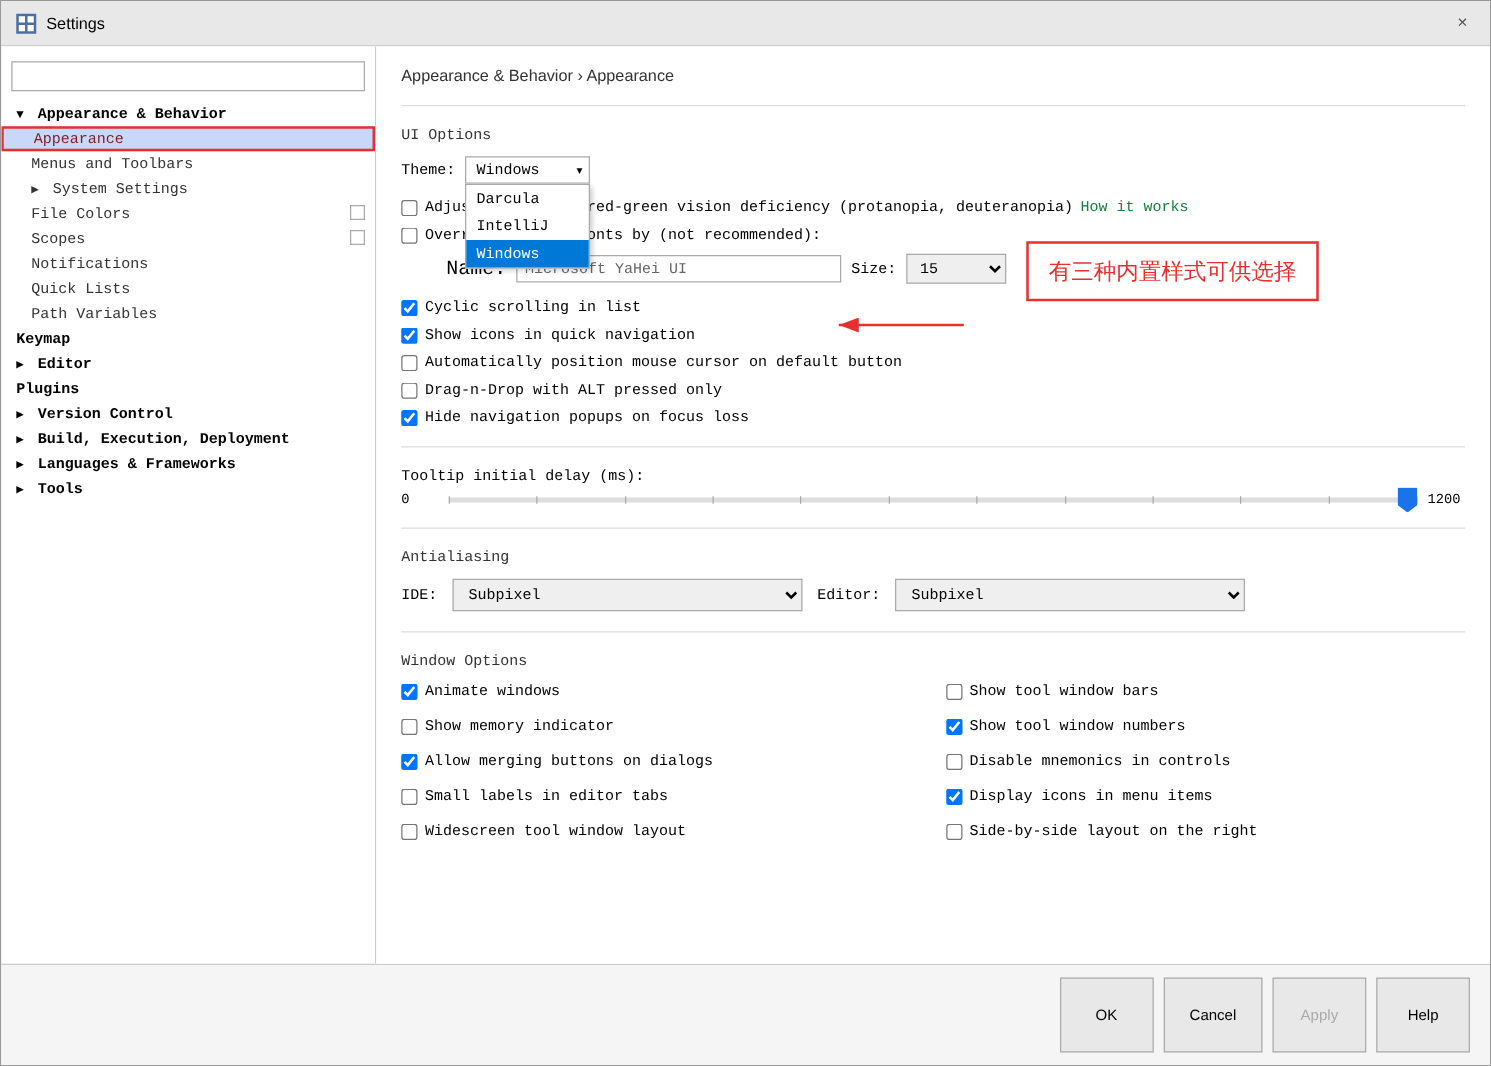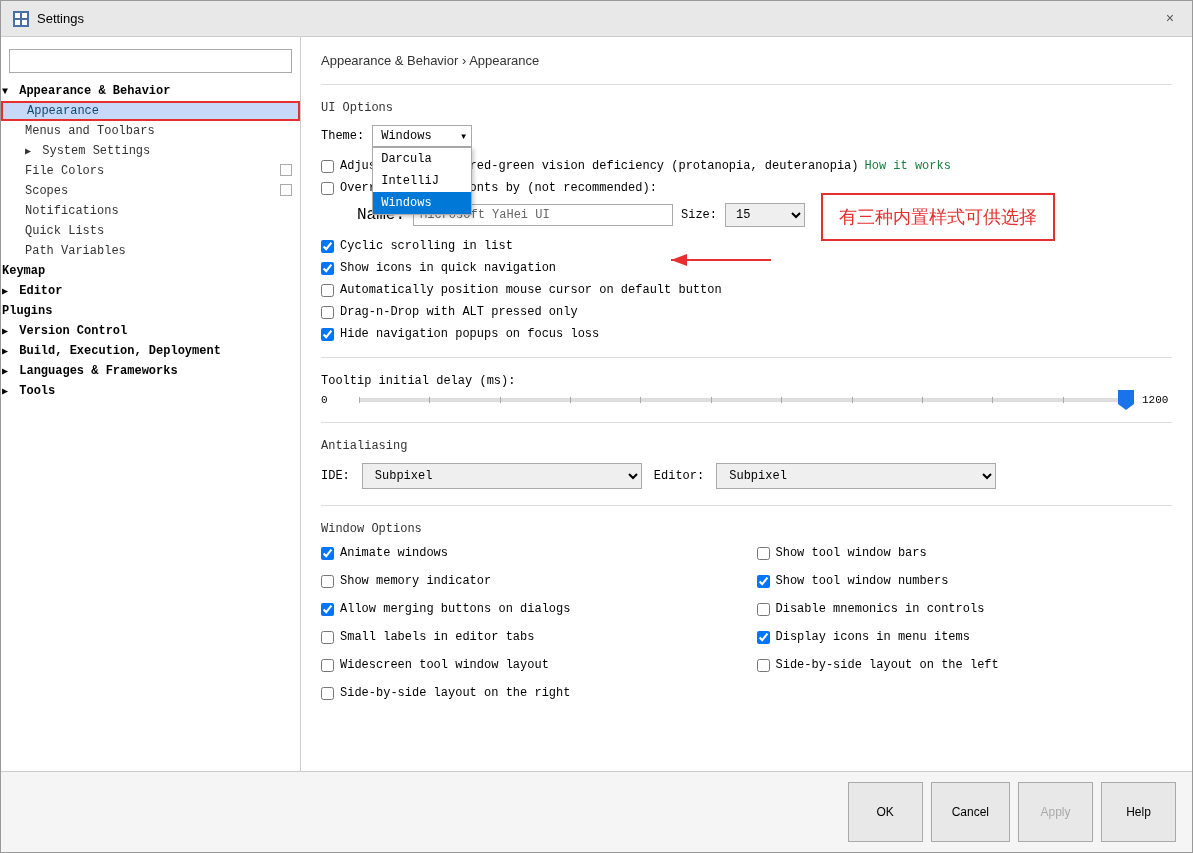--- a/index.html
+++ b/index.html
@@ -80,30 +80,30 @@
     .search-box {
       margin: 4px 8px 8px 8px;
       padding: 4px 8px;
       width: calc(100% - 16px);
       border: 1px solid #aaa;
       font-size: 12px;
       outline: none;
     }
     
     .sidebar-item {
-      padding: 3px 8px 3px 1px;
+      padding: 3px 8px 3px 12px;
       cursor: pointer;
       font-size: 12px;
       color: #333;
       white-space: nowrap;
     }
     
     .sidebar-item.active {
       background: #c8d8f8;
-      color: #0c4a6e;
+      color: #7f1d1d;
     }
     
     .sidebar-item.group {
       font-weight: bold;
       color: #000;
     }
     
     .sidebar-item.sub {
       padding-left: 24px;
     }
@@ -619,24 +619,20 @@
         <div class="checkbox-row">
           <input type="checkbox" checked="" style="">
           <span>Display icons in menu items</span>
         </div>
         <div class="checkbox-row">
           <input type="checkbox" style="">
           <span>Widescreen tool window layout</span>
         </div>
         <div class="checkbox-row">
           <input type="checkbox" style="">
-          <span>Side-by-side layout on the left</span>
-        </div>
-        <div class="checkbox-row">
-          <input type="checkbox" style="">
           <span>Side-by-side layout on the right</span>
         </div>
       </div>
     </div>
   </div>
 
   <div class="bottom-bar">
     <button class="btn primary">OK</button>
     <button class="btn">Cancel</button>
     <button class="btn disabled">Apply</button>

